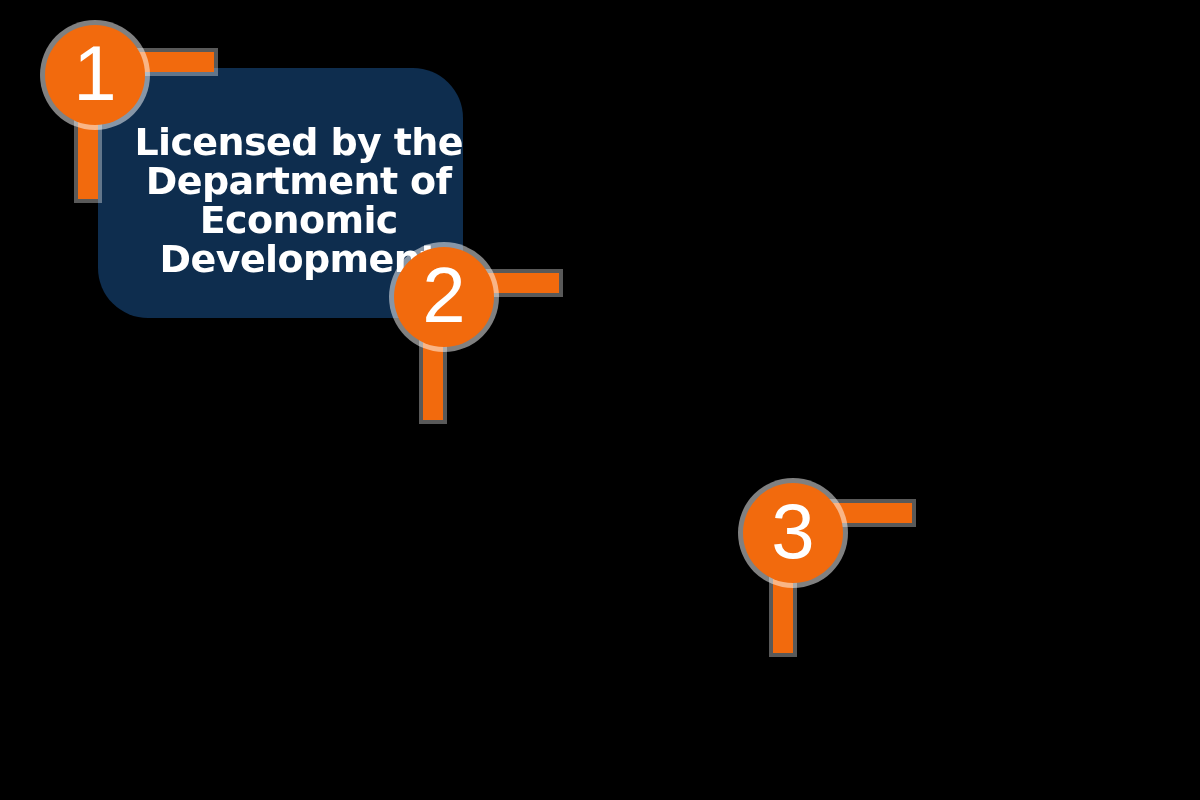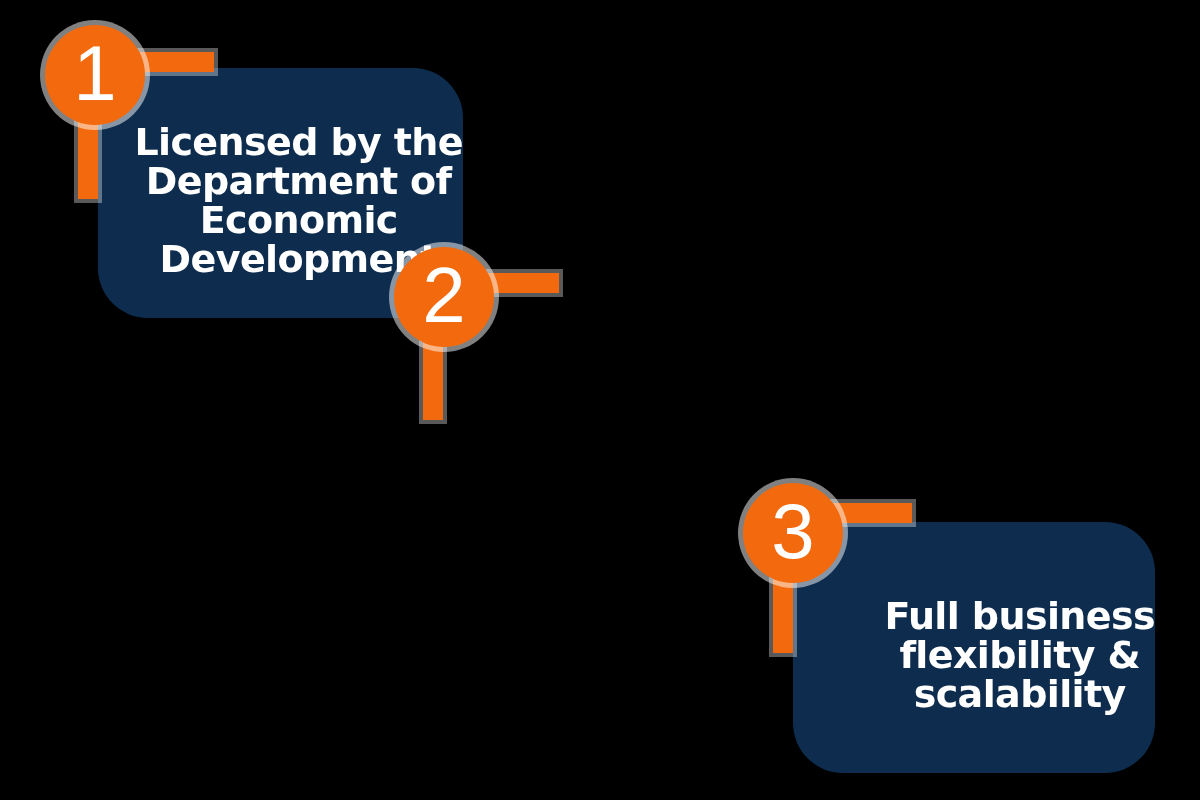--- a/index.html
+++ b/index.html
@@ -103,24 +103,19 @@
   <div class="badge badge-1">
     <span class="badge-number">1</span>
   </div>
 
   <div class="hbar hbar-2"></div>
   <div class="vbar vbar-2"></div>
   <div class="badge badge-2">
     <span class="badge-number">2</span>
   </div>
 
-  <div class="card card-3">
-    <div class="card-text">Full business
-flexibility &amp;
-scalability</div>
-  </div>
   <div class="hbar hbar-3"></div>
   <div class="vbar vbar-3"></div>
   <div class="badge badge-3">
     <span class="badge-number">3</span>
   </div>
 
 </div>
 
 </body></html>

